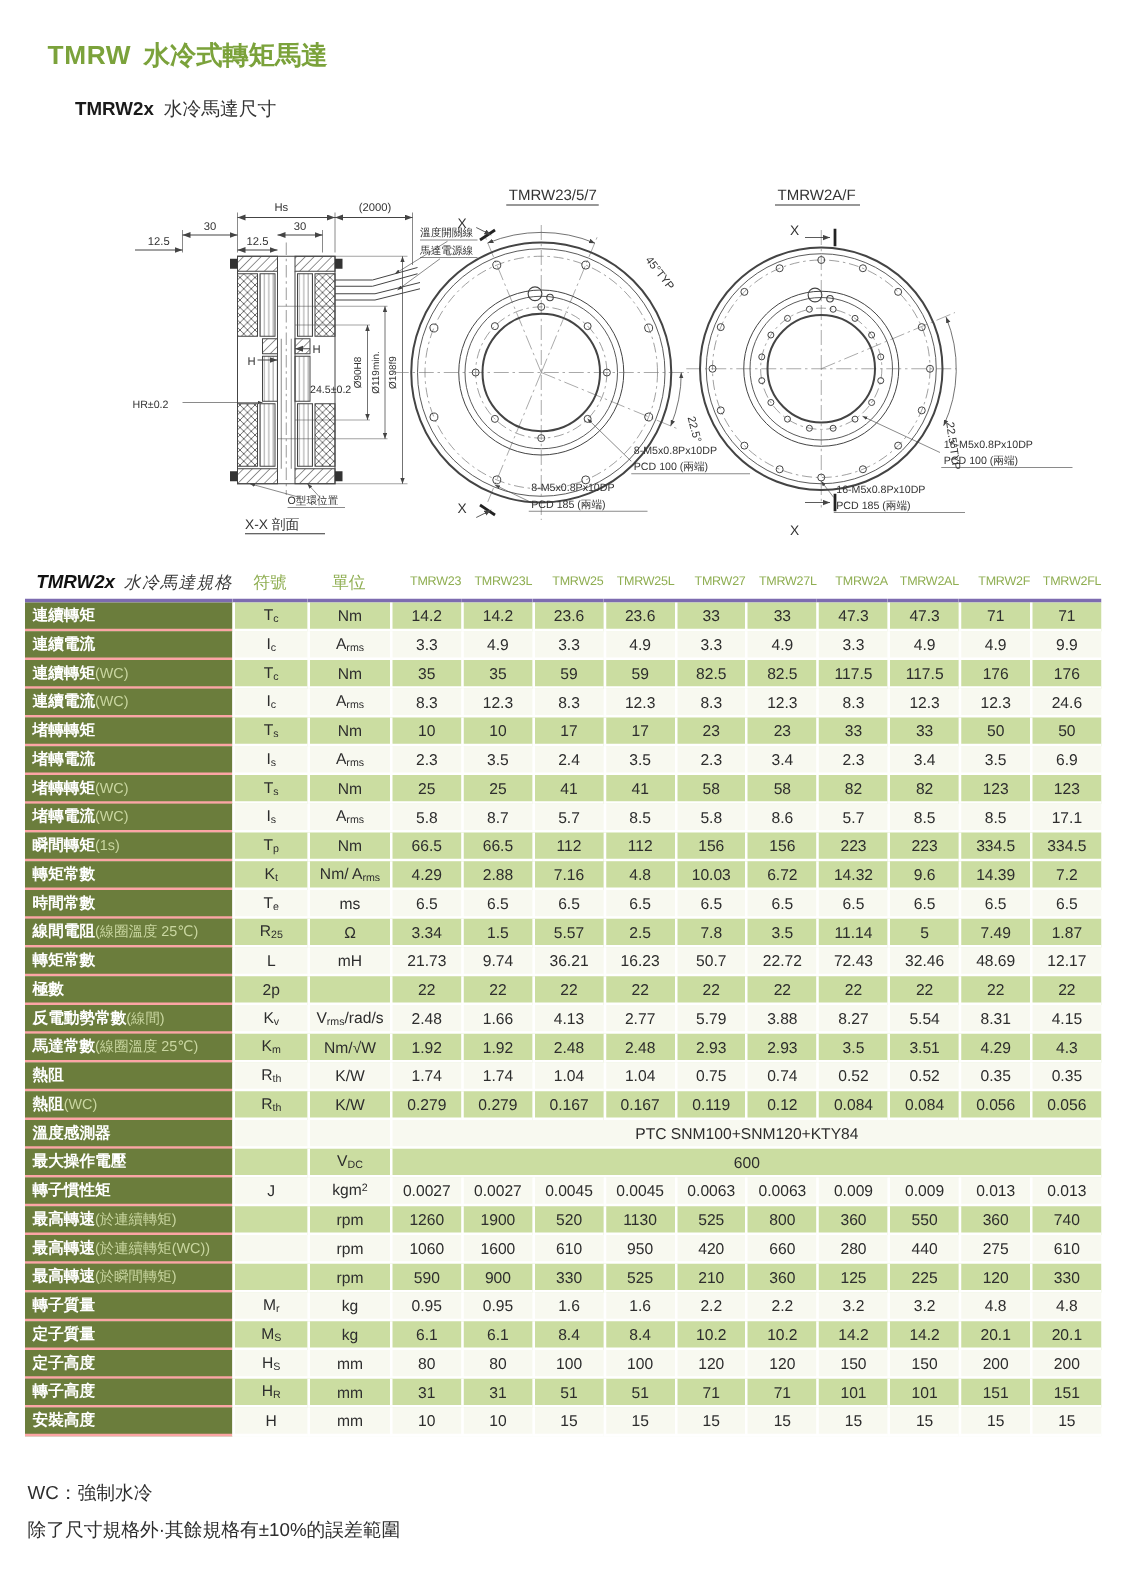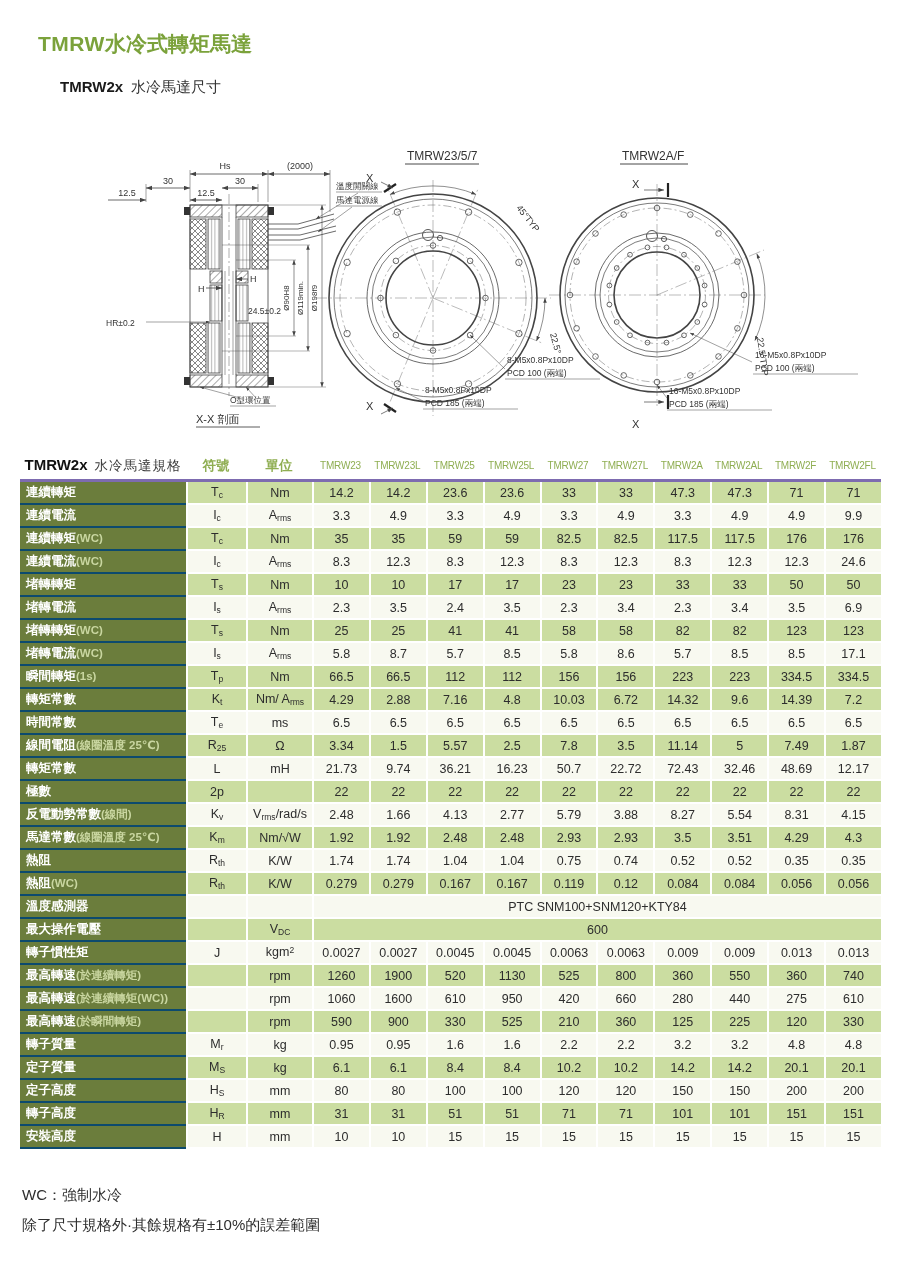--- a/index.html
+++ b/index.html
@@ -2,47 +2,47 @@
 <html style="--accent-green: #7ba23b; --header-green: #8fae52; --label-bg: #6b7d3c; --row-green: #cbdda1; --row-white: #f8f9f0; --divider-purple: #7d6bb0;"><head>
 <meta charset="utf-8">
 <style>
   html,body{margin:0;padding:0;}
   body{
     width:900px;height:1273px;position:relative;background:#ffffff;
     font-family:"Liberation Sans","DejaVu Sans",sans-serif;color:#2d2d2d;
     overflow:hidden;
   }
   .page-title{position:absolute;left:38px;top:30px;font-size:21px;font-weight:bold;color:var(--accent-green,#7ba23b);}
-  .page-title .brand{letter-spacing:0.5px;}
+  .page-title .brand{margin-right:10px;letter-spacing:0.5px;}
   .page-subtitle{position:absolute;left:60px;top:78px;font-size:15px;color:#333;text-align:right;}
   .page-subtitle .model{font-weight:bold;color:#1a1a1a;margin-right:8px;}
   .drawing-wrap{position:absolute;left:0;top:138px;width:900px;height:315px;}
   svg text{font-family:"Liberation Sans","DejaVu Sans",sans-serif;fill:#333;}
 
   .spec-table{
     position:absolute;left:20px;top:452px;width:861px;
     border-collapse:separate;border-spacing:0;table-layout:fixed;
     font-size:12.5px;
   }
   .spec-table th{
     background:#fff;border-bottom:3px solid var(--divider-purple,#7d6bb0);
     height:27px;vertical-align:middle;font-weight:normal;padding:0;
   }
-  th.t-left{text-align:center;}
+  th.t-left{text-align:right;font-style:italic;}
   th.t-left .model{font-weight:bold;font-size:15px;color:#111;}
   th.t-left .rest{font-size:13.5px;color:#3a3a3a;margin-left:7px;letter-spacing:1px;}
-  th.hgreen{color:var(--header-green,#8fae52);font-size:13.5px;font-weight:bold;}
-  th.mod{color:var(--header-green,#8fae52);font-size:10px;letter-spacing:-0.2px;}
+  th.hgreen{color:var(--header-green,#8fae52);font-size:13.5px;}
+  th.mod{color:var(--header-green,#8fae52);font-size:10px;letter-spacing:-0.2px;text-align:right;}
   .spec-table td{height:21px;padding:0;vertical-align:middle;}
   td.lbl{
     background:var(--label-bg,#6b7d3c);color:#fff;font-weight:bold;font-size:12.5px;
-    text-align:left;padding-left:6px;border-bottom:2px solid #0c4a6e;
+    text-align:left;padding-left:6px;border-bottom:2px solid #fca5a5;
     white-space:nowrap;overflow:hidden;
   }
-  td.lbl .note{color:#c9d6a0;font-weight:bold;font-size:11.5px;text-align:right;}
+  td.lbl .note{color:#c9d6a0;font-weight:normal;font-size:11.5px;text-align:right;}
   td.c{
     text-align:center;border-bottom:2px solid #fff;border-left:2px solid #fff;
     white-space:nowrap;
   }
   tr.g td.c{background:var(--row-green,#cbdda1);}
   tr.w td.c{background:var(--row-white,#f8f9f0);}
   td.c sub,th sub{font-size:8.5px;}
   sub{vertical-align:-0.2em;}
   sup{font-size:8.5px;vertical-align:0.4em;}
   .footnotes{position:absolute;left:22px;top:1180px;font-size:15px;color:#2e2e2e;line-height:30px;}

